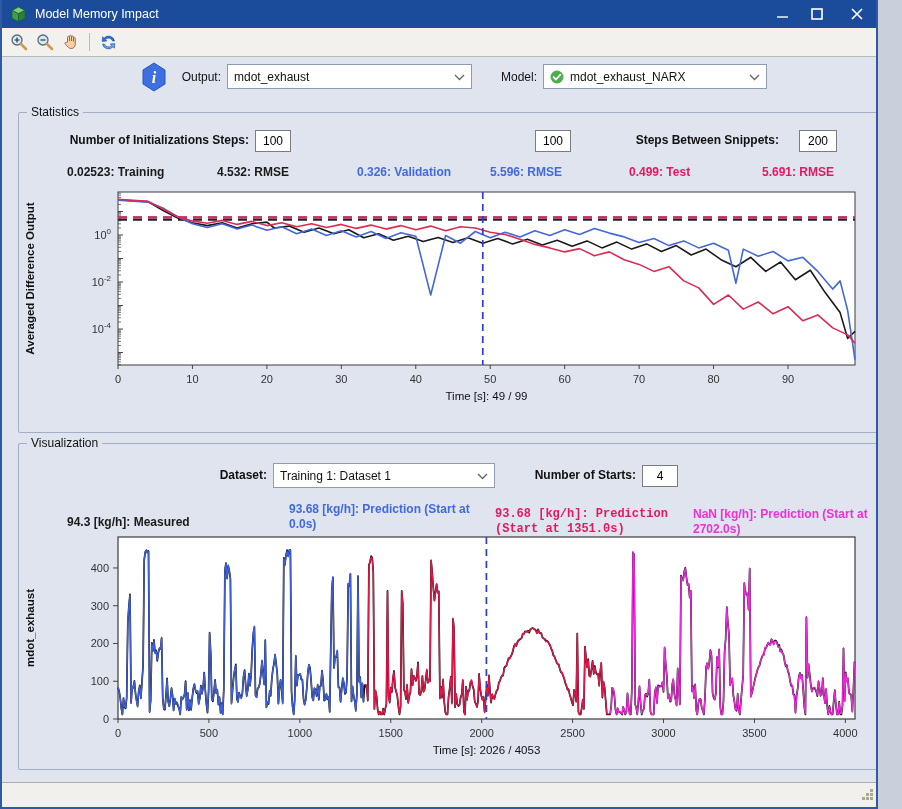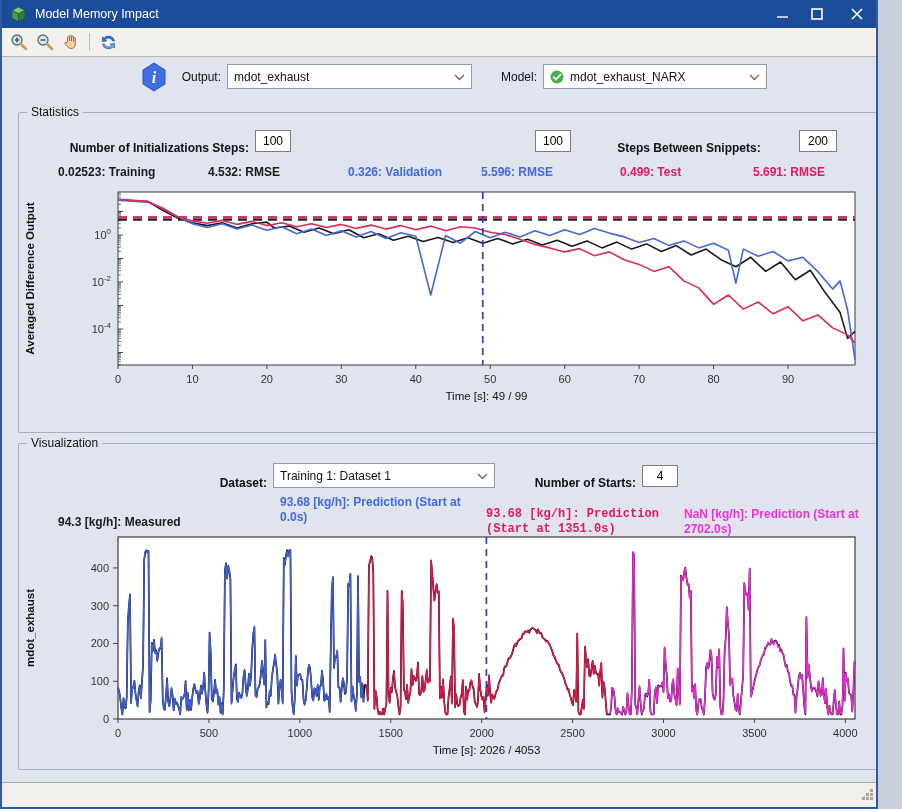--- a/index.html
+++ b/index.html
@@ -12,27 +12,27 @@
   .titlebar .app-icon{margin:0 8px 0 8px;display:flex;}
   .titlebar .title{font-size:12.5px;flex:1;}
   .winbtn{width:34px;height:28px;display:flex;align-items:center;justify-content:center;cursor:default;}
   
   .toolbar{height:29px;background:#f2f1ee;border-bottom:1px solid #b9b9b4;display:flex;align-items:center;padding-left:4px;}
   .tbtn{width:26px;height:24px;display:flex;align-items:center;justify-content:center;border:1px solid transparent;}
   .tsep{width:1px;height:18px;background:#bdbdb8;margin:0 5px;}
   
   .content{position:relative;width:100%;height:750px;background:#dfe4ef;}
   .lbl{font-size:12px;color:#111;}
-  .blbl{font-size:12px;font-weight:600;color:#111;margin-top:8px;}
+  .blbl{font-size:12px;font-weight:600;color:#111;}
   .combobox{position:absolute;height:25px;background:#fff;border:1px solid #8d9bb3;display:flex;align-items:center;padding:0 6px;font-size:12px;color:#111;}
   .combobox .chev{margin-left:auto;}
   .numfield{position:absolute;height:22px;border:1px solid #7c7c7c;background:#fff;font-size:12px;text-align:center;font-family:"Liberation Sans",sans-serif;padding:0;}
   .groupbox{position:absolute;border:1px solid #a3aec2;border-radius:2px;background:#dfe4ef;}
   .gb-title{position:absolute;top:-8px;left:8px;background:#dfe4ef;padding:0 4px;font-size:12px;font-weight:normal;color:#111;}
-  .legend-item{position:absolute;font-size:12px;font-weight:bold;white-space:nowrap;}
+  .legend-item{position:absolute;font-size:12px;font-weight:bold;white-space:nowrap;margin-left:9px;}
   .legend-item.wrap{white-space:normal;width:200px;line-height:15px;}
   .plot-svg{position:absolute;left:1px;}
   
   .statusbar{position:absolute;left:0;right:0;bottom:0;height:25px;background:#f1f0ec;border-top:1px solid #aeaca4;}
   .grip{position:absolute;right:2px;bottom:2px;}
 </style>
 </head>
 <body>
 
 <div class="window">
@@ -126,21 +126,21 @@
     </div>
 
     <div class="groupbox" style="left:16px;top:55px;width:866px;height:321px;">
       <span class="gb-title">Statistics</span>
 
       <span class="blbl" style="position:absolute;left:18px;top:20px;width:212px;text-align:right;">Number of Initializations Steps:</span>
       <input class="numfield" style="left: 236px; top: 17px; width: 36px;" value="100">
 
       <input class="numfield" style="left: 516px; top: 17px; width: 36px;" value="100">
 
-      <span class="blbl" style="position:absolute;left:566px;top:20px;width:208px;text-align:center;">Steps Between Snippets:</span>
+      <span class="blbl" style="position:absolute;left:552px;top:20px;width:208px;text-align:right;">Steps Between Snippets:</span>
       <input class="numfield" style="left: 780px; top: 17px; width: 38px;" value="200">
 
       <span class="legend-item" style="left: 39px; top: 52px; color: rgb(26, 26, 26);">0.02523: Training</span>
       <span class="legend-item" style="left: 189px; top: 52px; color: rgb(26, 26, 26);">4.532: RMSE</span>
       <span class="legend-item" style="left: 329px; top: 52px; color: rgb(65, 105, 225);">0.326: Validation</span>
       <span class="legend-item" style="left: 462px; top: 52px; color: rgb(65, 105, 225);">5.596: RMSE</span>
       <span class="legend-item" style="left: 601px; top: 52px; color: rgb(232, 23, 93);">0.499: Test</span>
       <span class="legend-item" style="left: 734px; top: 52px; color: rgb(232, 23, 93);">5.691: RMSE</span>
 
       <svg id="stats-plot" class="plot-svg" style="top:68px;" width="864" height="248">
@@ -257,21 +257,21 @@
         <span class="chev">
           <svg width="11" height="7" viewBox="0 0 11 7">
               <polyline points="1,1 5.5,5.5 10,1" fill="none" stroke="#666" stroke-width="1.3"></polyline>
             </svg>
         </span>
       </div>
       <span class="blbl" style="position:absolute;left:492px;top:24px;width:125px;text-align:right;">Number of Starts:</span>
       <input class="numfield" style="left: 623px; top: 21px; width: 36px;" value="4">
 
       <span class="legend-item" style="left: 39px; top: 71px; color: rgb(26, 26, 26);">94.3 [kg/h]: Measured</span>
-      <span class="legend-item wrap" style="left: 261px; top: 51px; color: rgb(65, 105, 225);">93.68 [kg/h]: Prediction (Start at 0.0s)</span>
+      <span class="legend-item wrap" style="left: 261px; top: 58px; color: rgb(65, 105, 225);">93.68 [kg/h]: Prediction (Start at 0.0s)</span>
       <span class="legend-item wrap" style="left: 467px; top: 63px; color: rgb(232, 23, 93); font-family: Liberation Mono, monospace;">93.68 [kg/h]: Prediction (Start at 1351.0s)</span>
       <span class="legend-item wrap" style="left: 665px; top: 63px; color: rgb(238, 48, 216);">NaN [kg/h]: Prediction (Start at 2702.0s)</span>
 
       <svg id="viz-plot" class="plot-svg" style="top:88px;" width="864" height="236">
           <rect x="98" y="5" width="737" height="182" fill="#ffffff"></rect>
           <line x1="93" y1="187" x2="98" y2="187" stroke="#444" stroke-width="1"></line>
           <text x="89" y="191" text-anchor="end" font-size="11" fill="#333" font-family="Liberation Sans, sans-serif">0</text>
           <line x1="93" y1="149.24066390041494" x2="98" y2="149.24066390041494" stroke="#444" stroke-width="1"></line>
           <text x="89" y="153.24066390041494" text-anchor="end" font-size="11" fill="#333" font-family="Liberation Sans, sans-serif">100</text>
           <line x1="93" y1="111.48132780082987" x2="98" y2="111.48132780082987" stroke="#444" stroke-width="1"></line>

